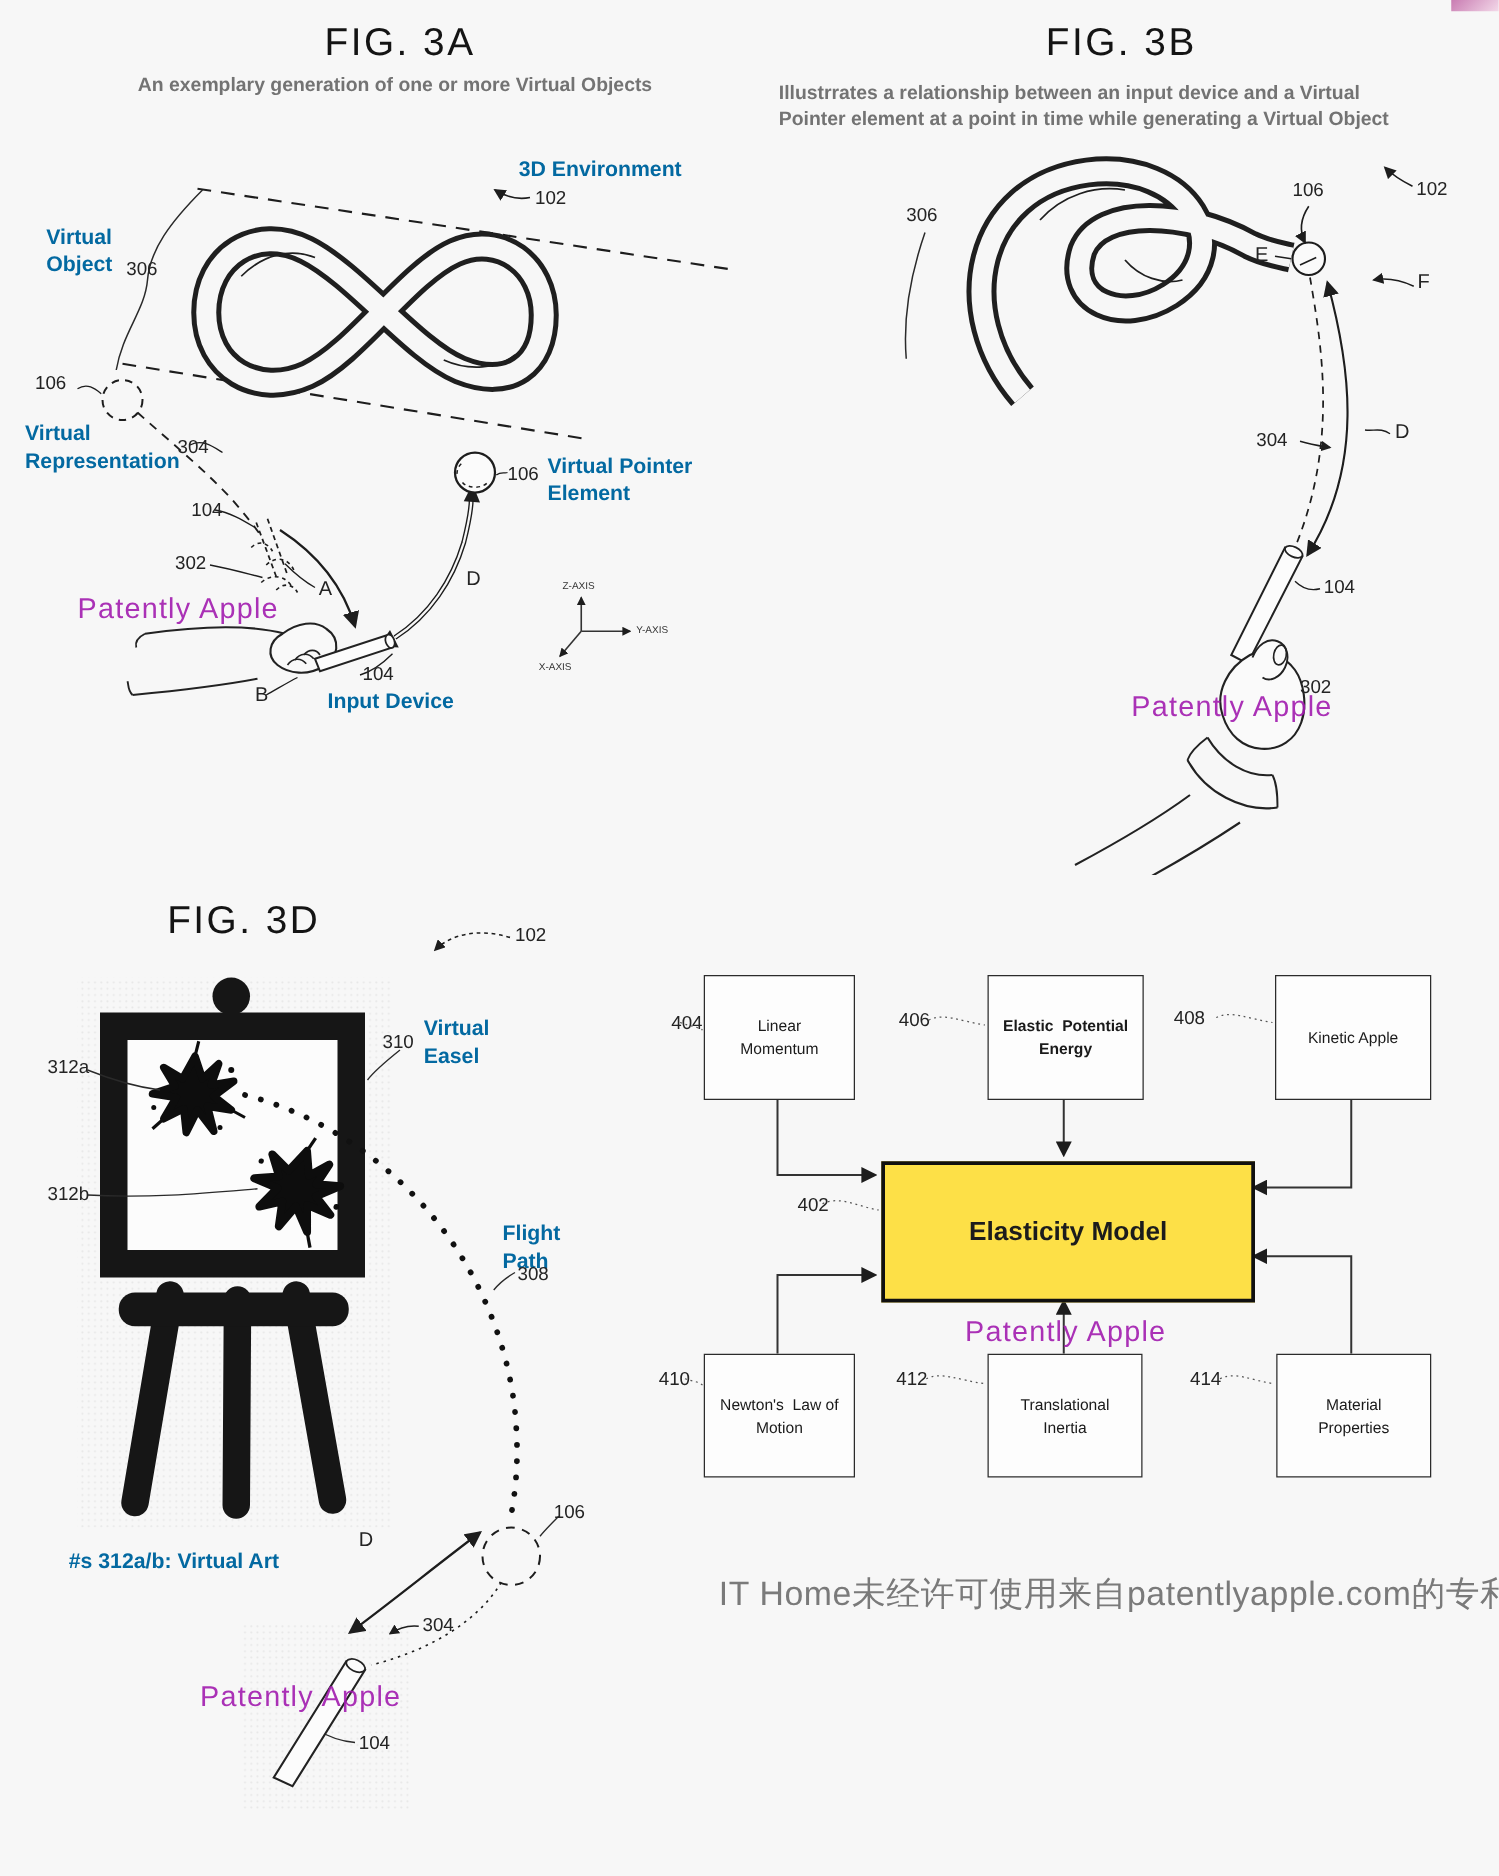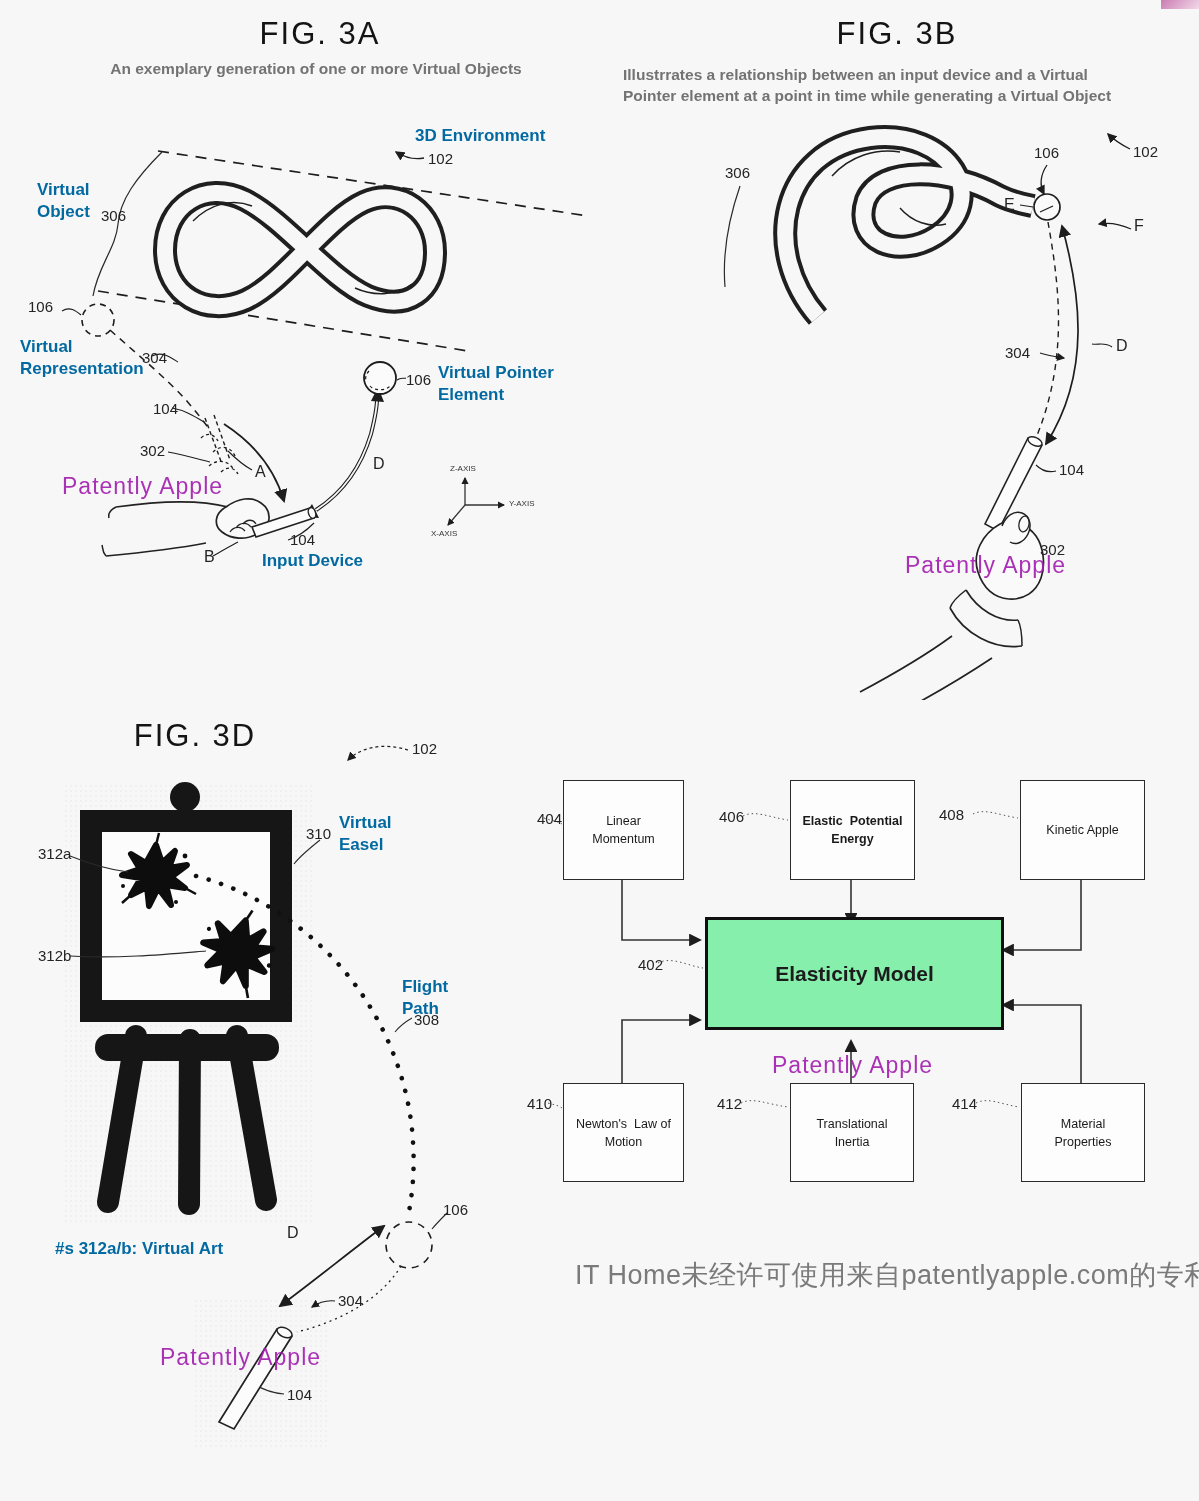--- a/index.html
+++ b/index.html
@@ -319,21 +319,21 @@
   </div>
   <div class="fbox" style="left:520px;top:80px;width:123px;height:98px;">
     <div>Kinetic Apple</div>
     <div></div>
   </div>
 
   <div class="lbl" style="left:24px;top:110px;margin-left:13px;">404</div>
   <div class="lbl" style="left:219px;top:108px;">406</div>
   <div class="lbl" style="left:439px;top:106px;">408</div>
 
-  <div class="ymain" style="left: 205px; top: 217px; width: 293px; height: 107px; background: #86efac;">
+  <div class="ymain" style="left: 205px; top: 229px; width: 293px; height: 107px; background: #fde047;">
     <span>Elasticity Model</span>
   </div>
   <div class="lbl" style="left:138px;top:256px;">402</div>
   <div class="wm" style="left:272px;top:352px;">Patently Apple</div>
 
   <div class="fbox" style="left:63px;top:383px;width:119px;height:97px;">
     <div>Newton's  Law of</div>
     <div>Motion</div>
   </div>
   <div class="fbox" style="left:290px;top:383px;width:122px;height:97px;">

